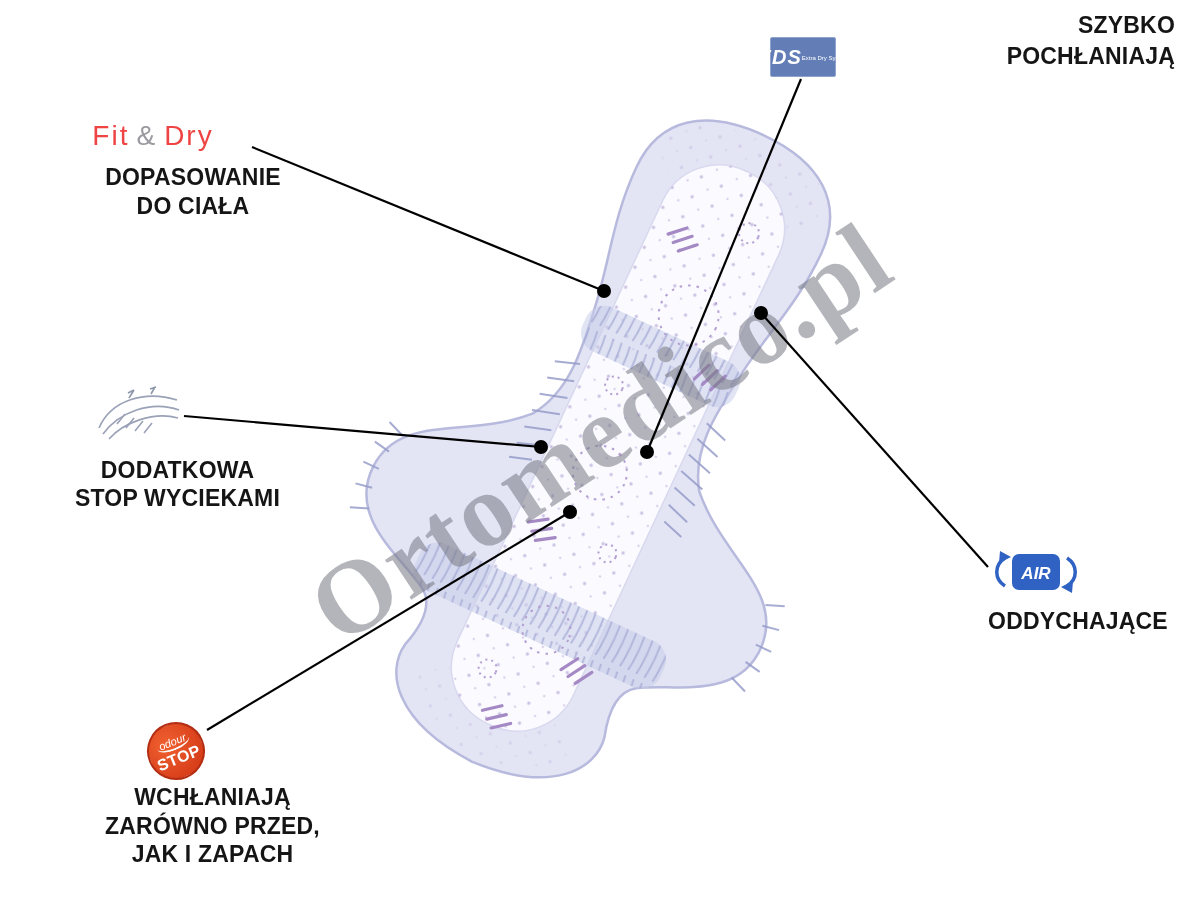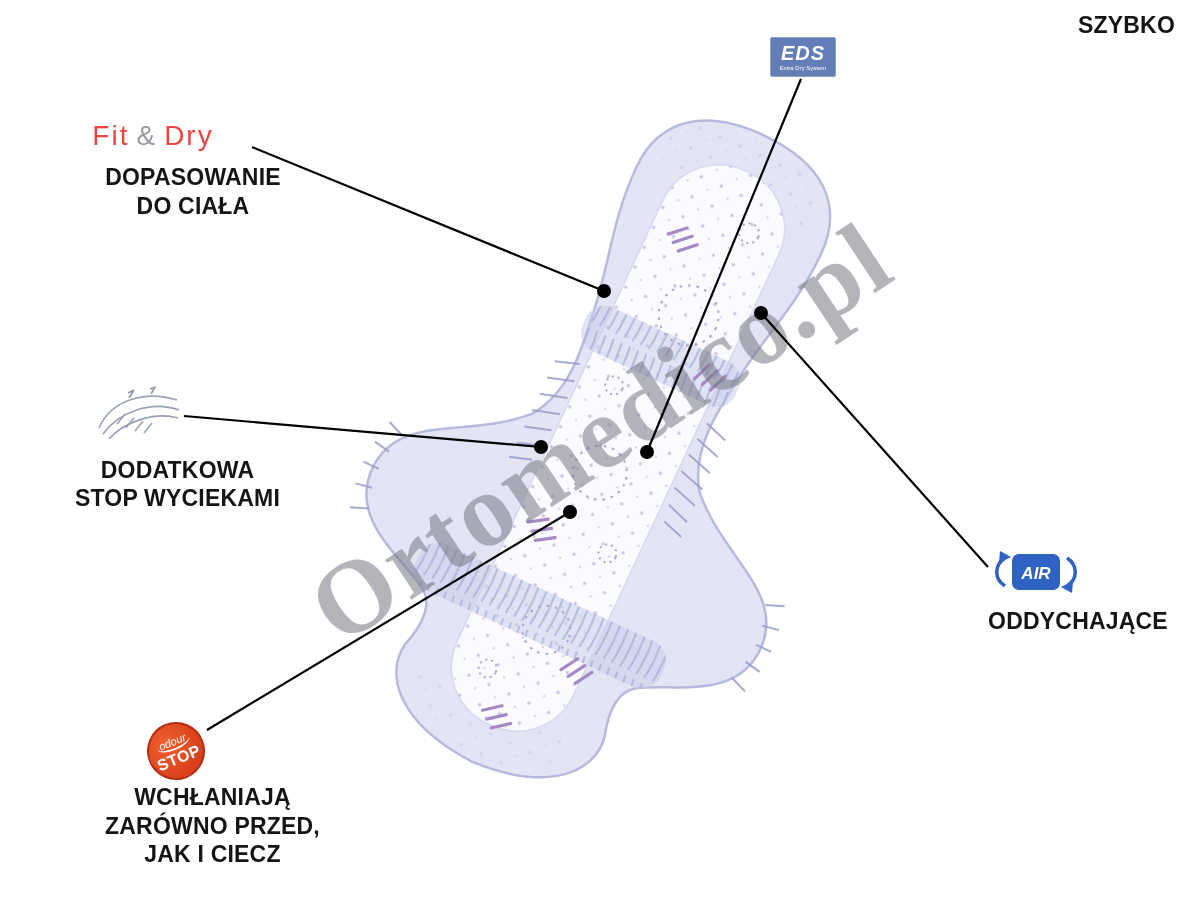--- a/index.html
+++ b/index.html
@@ -17,21 +17,21 @@
   .lbl{font-weight:bold;font-size:23px;line-height:29px;letter-spacing:0.2px;}
   .center{text-align:center;margin-left:40px;}
   
   .fitdry{left:28px;top:120px;width:250px;text-align:center;
           font-size:28px;letter-spacing:2px;font-weight:500;}
   .fd-blue{color:#ef4444;}
   .fd-amp{color:#9a9aa0;margin:0 7px;}
   .fitdry-label{left:28px;top:163px;width:250px;}
   
   .eds-badge{left:770px;top:37px;width:64px;height:38px;background:#637eb6;
-             border:1px solid #8fa3cc;border-radius:2px;display:flex;flex-direction:column;
+             border:1px solid #8fa3cc;border-radius:2px;display:flex;flex-direction:row;
              align-items:center;justify-content:center;}
   .eds-text{color:#ffffff;font-weight:bold;font-style:italic;font-size:20px;line-height:20px;letter-spacing:1px;}
   .eds-sub{color:#ffffff;font-size:6px;line-height:7px;margin-top:2px;white-space:nowrap;}
   .eds-label{left:855px;top:10px;width:320px;text-align:right;line-height:31px;}
   
   .leak-icon{left:93px;top:384px;}
   .leak-label{left:5px;top:456px;width:265px;line-height:28px;}
   
   .air-badge{left:990px;top:549px;}
   .air-label{left:933px;top:607px;width:210px;}
@@ -144,20 +144,21 @@
     <div>DOPASOWANIE</div>
     <div>DO CIAŁA</div>
   </div>
 
   <div class="callout eds-badge">
     <div class="eds-text">EDS</div>
     <div class="eds-sub">Extra Dry System</div>
   </div>
   <div class="callout lbl eds-label">
     <div>SZYBKO</div>
+    <div>POCHŁANIAJĄ</div>
   </div>
 
   <svg class="callout leak-icon" width="90" height="62" viewBox="0 0 90 62">
     <g fill="none" stroke="#9ba2b8" stroke-width="1.6">
       <path d="M6,44 C18,16 52,6 84,16"></path>
       <path d="M10,50 C26,28 58,16 86,26"></path>
       <path d="M16,55 C30,39 60,27 85,34"></path>
       <path d="M24,40 l8,-10 M33,44 l8,-10 M42,47 l8,-10 M51,49 l8,-10"></path>
       <path d="M36,14 l5,-8 M35,9 l6,-3 M58,10 l4,-7 M57,5 l6,-2" stroke="#8e96aa"></path>
     </g>
@@ -177,16 +178,16 @@
   </svg>
   <div class="callout lbl center air-label">ODDYCHAJĄCE</div>
 
   <div class="callout odour-badge">
     <div class="odour-top">odour</div>
     <div class="odour-main">STOP</div>
   </div>
   <div class="callout lbl center odour-label">
     <div>WCHŁANIAJĄ</div>
     <div>ZARÓWNO PRZED,</div>
-    <div>JAK I CIECZ</div>
+    <div>JAK I ZAPACH</div>
   </div>
 
 </div>
 
 </body></html>

